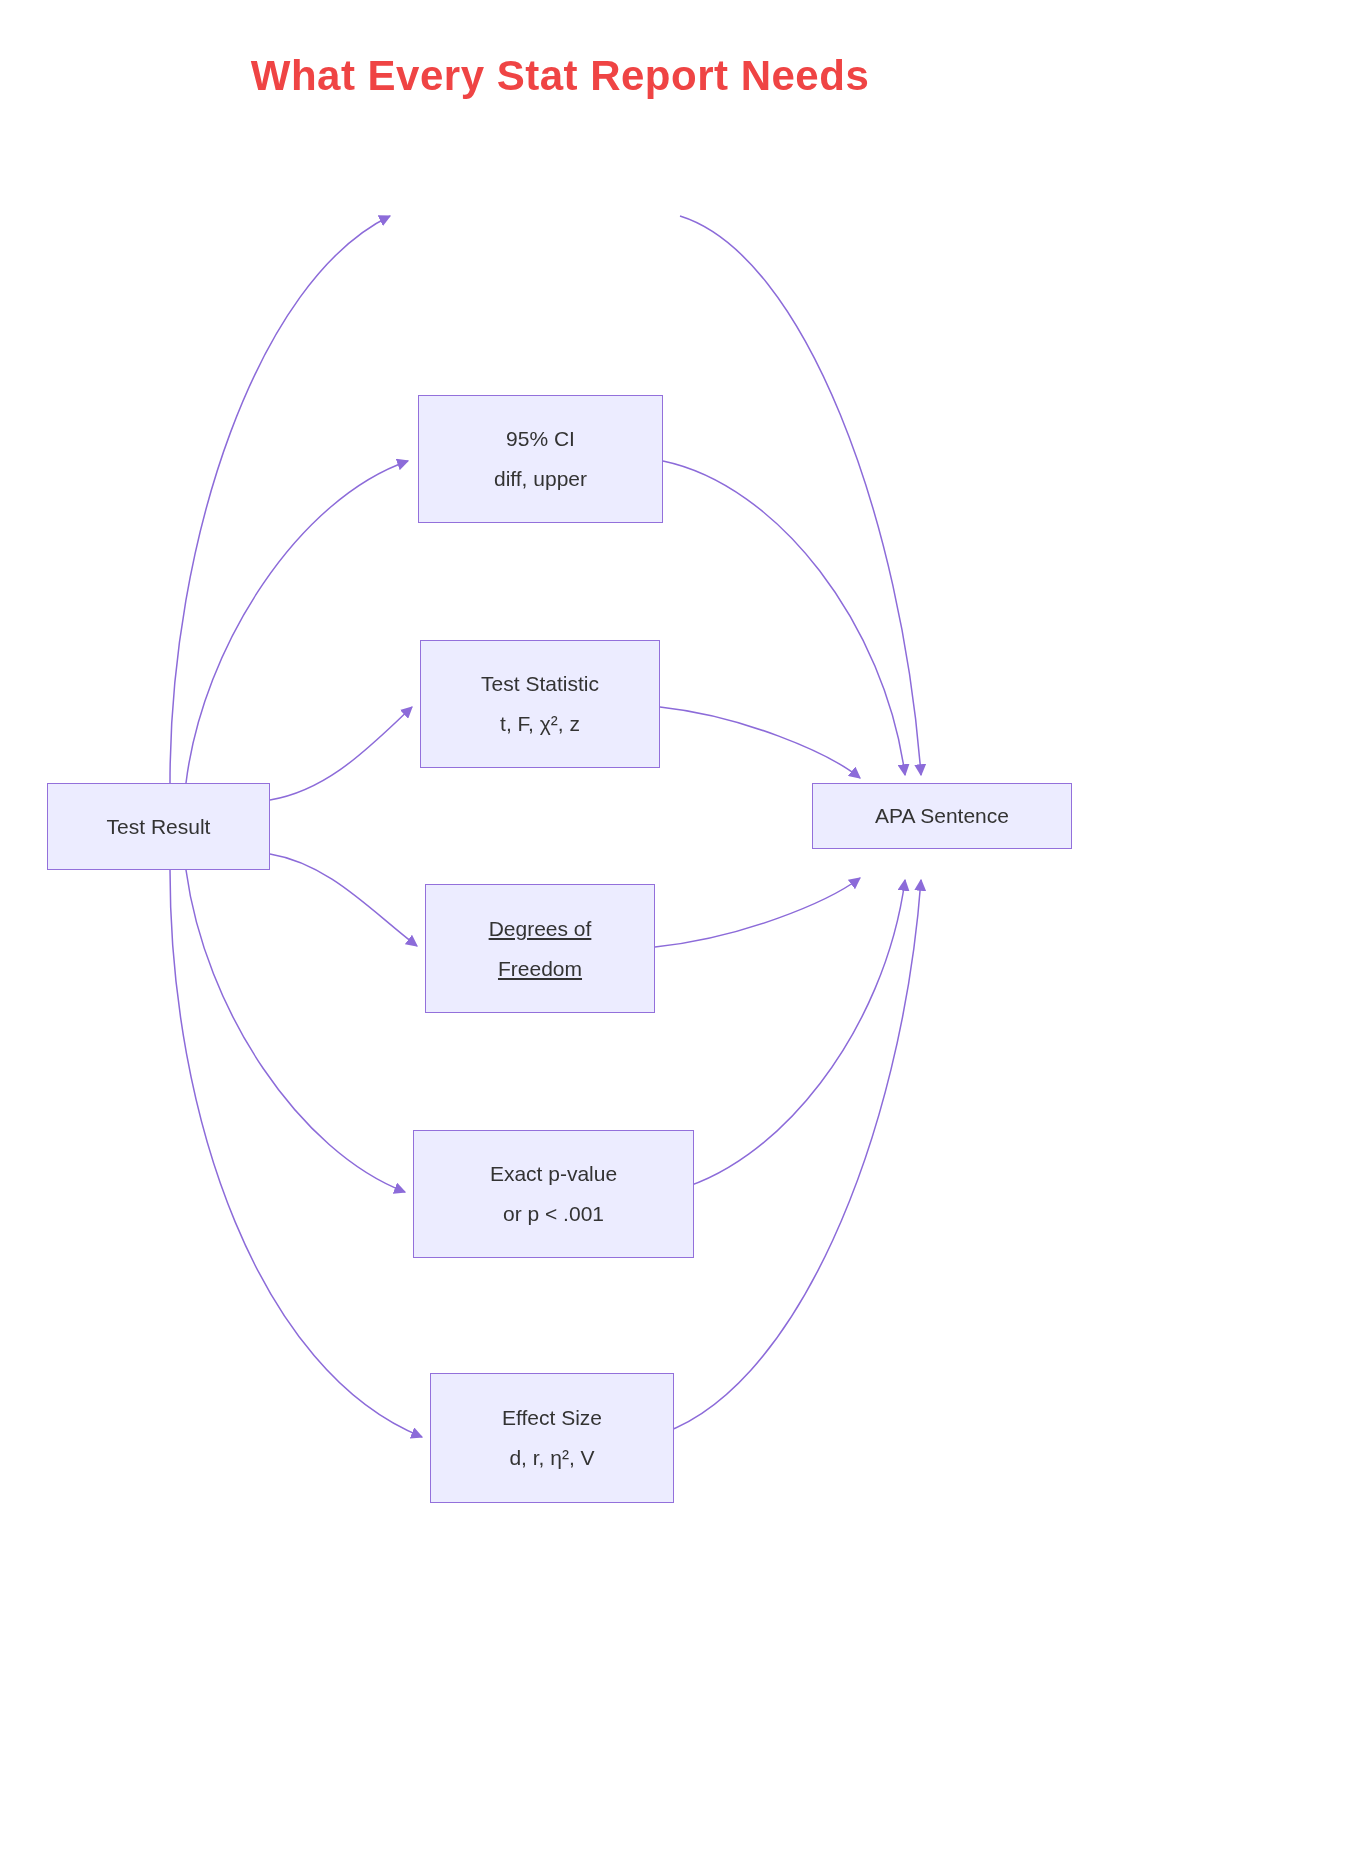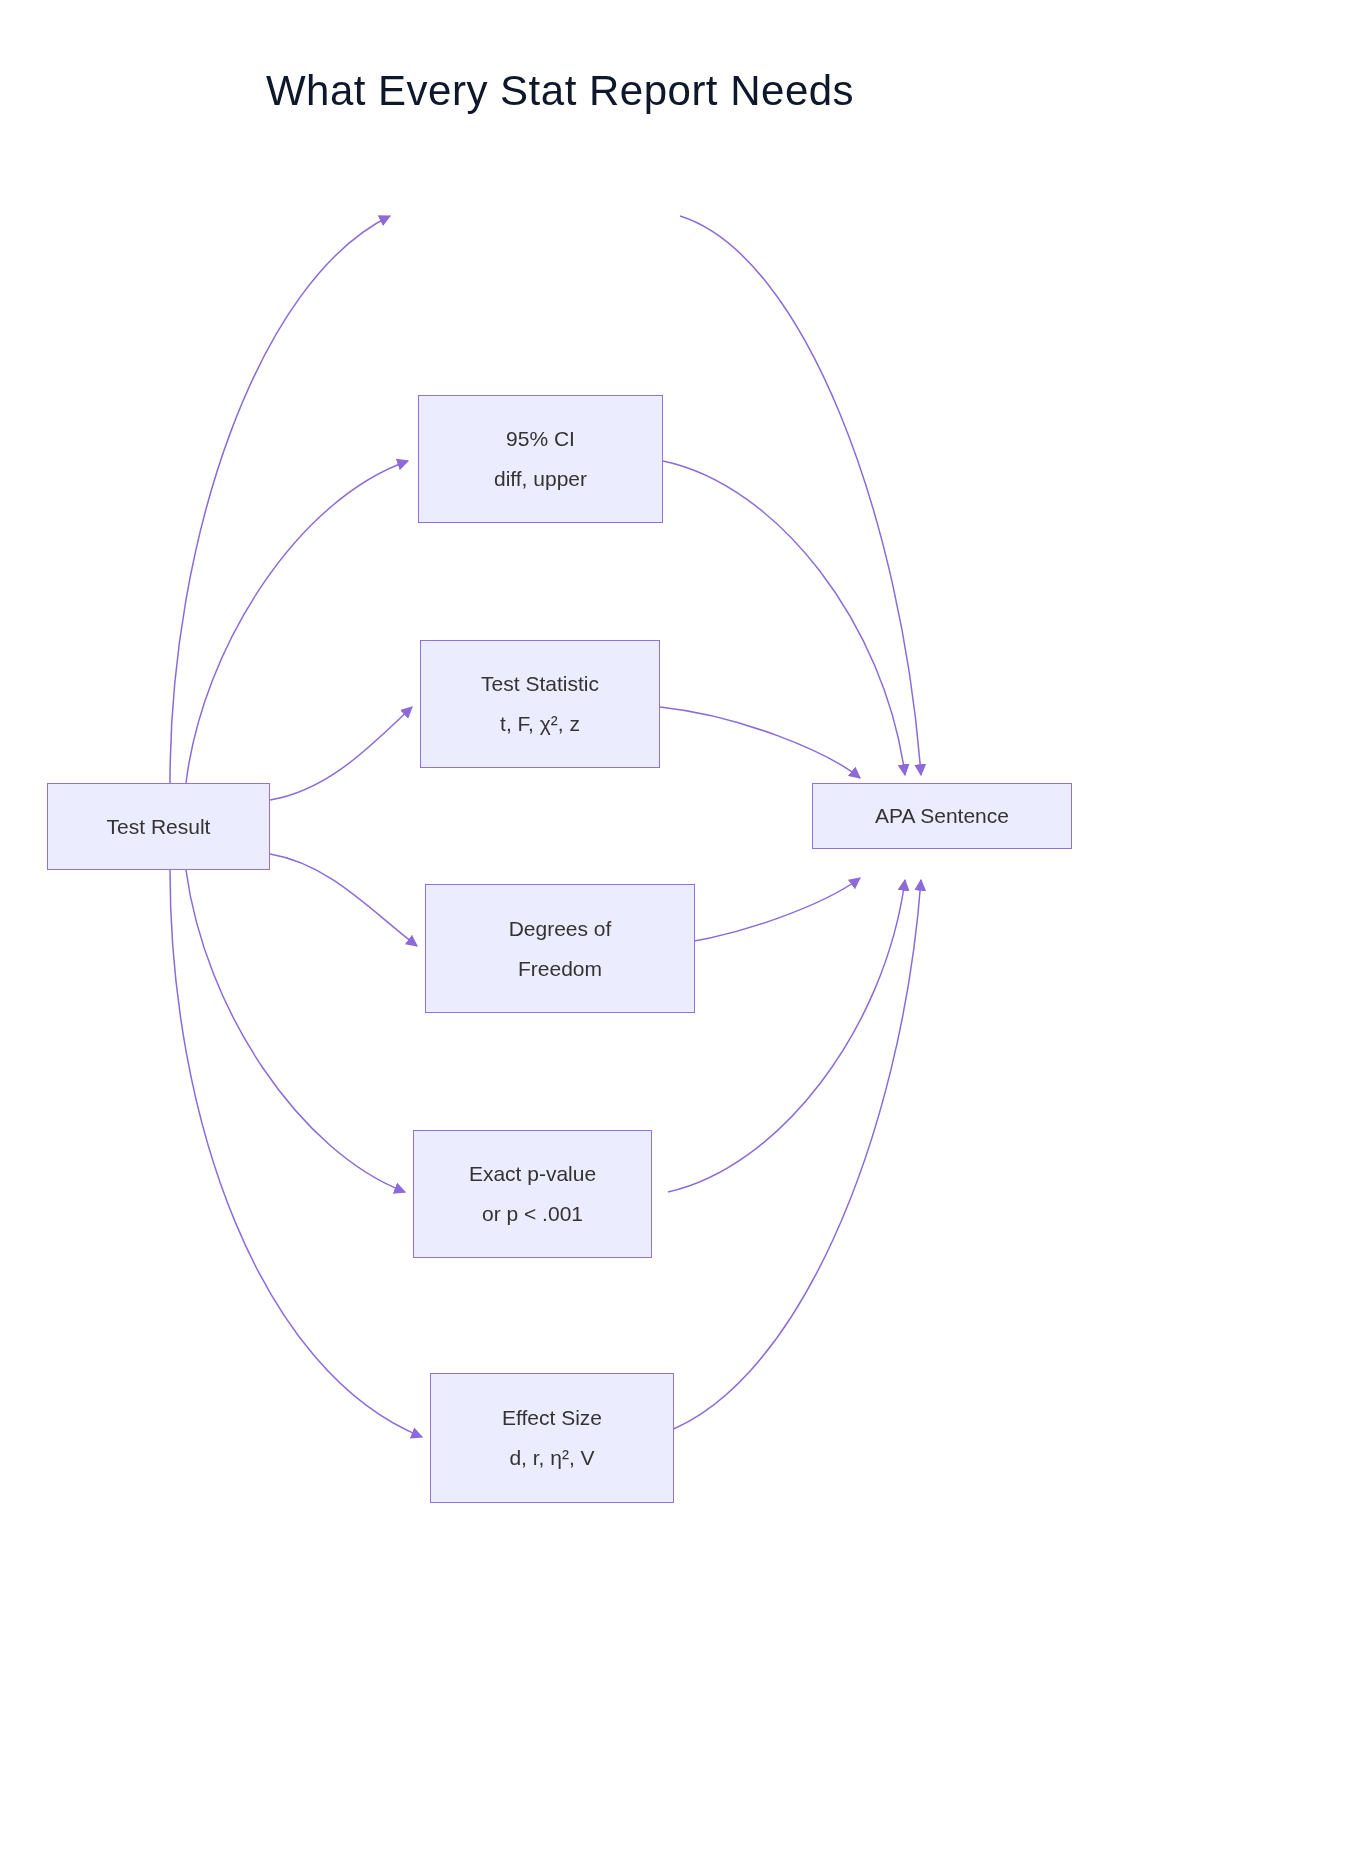--- a/index.html
+++ b/index.html
@@ -15,24 +15,23 @@
     background: #ffffff;
     overflow: hidden;
   }
   #title {
     position: absolute;
     left: 0;
     top: 52px;
     width: 1120px;
     text-align: center;
     font-size: 42px;
-    font-weight: normal;
-    color: #0f172a;
+    font-weight: bold;
+    color: #ef4444;
     letter-spacing: 0.5px;
-    margin-top: 15px;
   }
   #edges {
     position: absolute;
     left: 0;
     top: 0;
   }
   .node {
     position: absolute;
     background: #ECECFF;
     border: 1px solid #9370DB;
@@ -44,22 +43,22 @@
     align-items: center;
     justify-content: center;
     text-align: center;
     box-sizing: border-box;
   }
   #node-point-estimate { left: 400px; top: 150px; width: 280px; height: 130px; }
   #node-ci             { left: 418px; top: 395px; width: 245px; height: 128px; }
   #node-test-statistic { left: 420px; top: 640px; width: 240px; height: 128px; }
   #node-test-result    { left: 47px;  top: 783px; width: 223px; height: 87px;  }
   #node-apa-sentence   { left: 812px; top: 783px; width: 260px; height: 66px; text-align: right;  }
-  #node-dof            { left: 425px; top: 884px; width: 270px; height: 129px; }
-  #node-p-value        { left: 413px; top: 1130px; width: 239px; height: 128px; }
+  #node-dof            { left: 425px; top: 884px; width: 230px; height: 129px; text-decoration: underline; }
+  #node-p-value        { left: 413px; top: 1130px; width: 281px; height: 128px; }
   #node-effect-size    { left: 430px; top: 1373px; width: 244px; height: 130px; text-align: right; }
 </style>
 </head>
 <body>
 
 <div id="canvas">
 
   <svg id="edges" width="1354" height="1874" viewBox="0 0 1354 1874">
     <defs>
       <marker id="arrow" viewBox="0 0 10 10" refX="9" refY="5" markerWidth="8" markerHeight="8" orient="auto-start-reverse">

